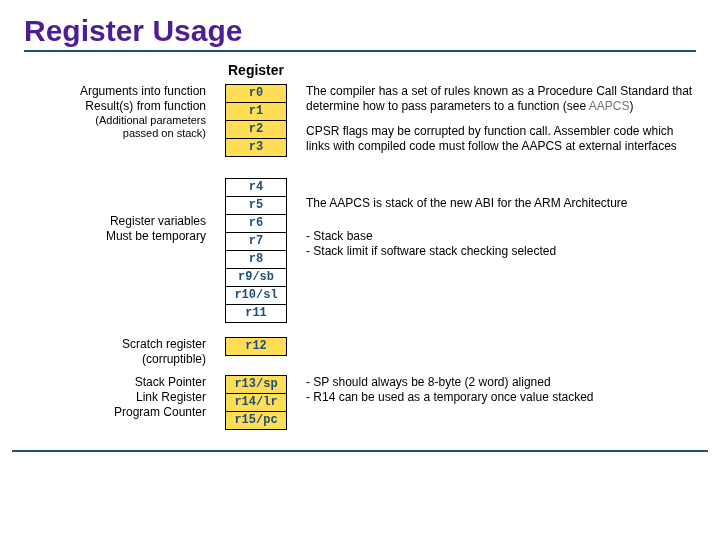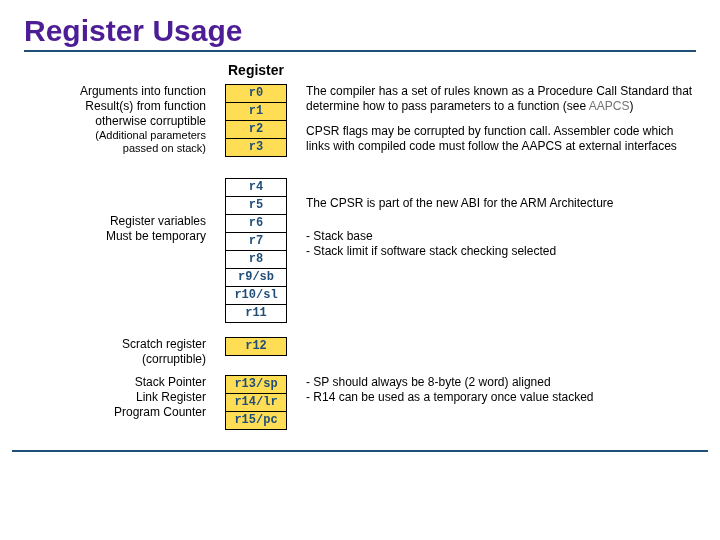--- a/index.html
+++ b/index.html
@@ -87,21 +87,20 @@
 
     <div></div>
     <div class="reg-col">
       <div class="reg-header">Register</div>
     </div>
     <div></div>
 
     <div class="left">
       <div>Arguments into function</div>
       <div>Result(s) from function</div>
-      <div>otherwise corruptible</div>
       <div class="sub"><span>(</span><span>Additional parameters</span></div>
       <div class="sub">passed on stack)</div>
     </div>
     <div class="reg-col">
       <div class="reg-box yellow">
         <div class="reg-cell">r0</div>
         <div class="reg-cell">r1</div>
         <div class="reg-cell">r2</div>
         <div class="reg-cell">r3</div>
       </div>
@@ -125,21 +124,21 @@
         <div class="reg-cell">r5</div>
         <div class="reg-cell">r6</div>
         <div class="reg-cell">r7</div>
         <div class="reg-cell">r8</div>
         <div class="reg-cell">r9/sb</div>
         <div class="reg-cell">r10/sl</div>
         <div class="reg-cell">r11</div>
       </div>
     </div>
     <div class="right">
-      <p style="margin-top:18px;">The CPSR is part of the new ABI for the ARM Architecture</p>
+      <p style="margin-top:18px;">The AAPCS is stack of the new ABI for the ARM Architecture</p>
       <p class="bul" style="margin-top:18px;">- Stack base</p>
       <p class="bul">- Stack limit if software stack checking selected</p>
     </div>
 
     <div class="gap"></div>
       <div class="gap"></div>
       <div></div>
 
     <div class="left">
       <div>Scratch register</div>

